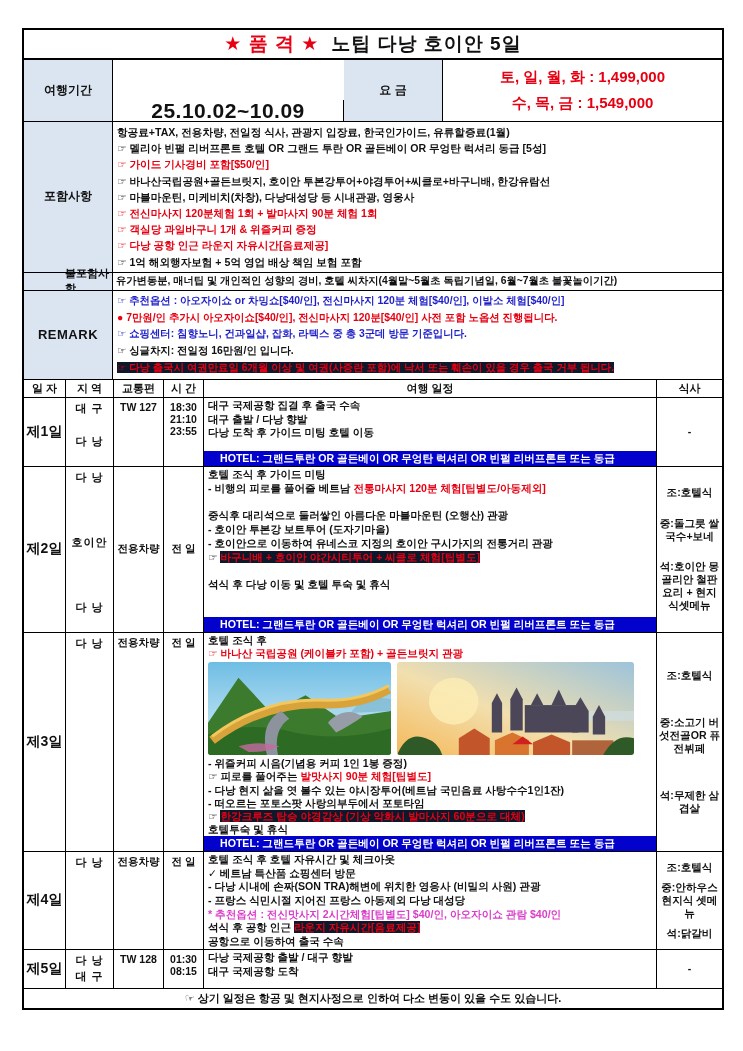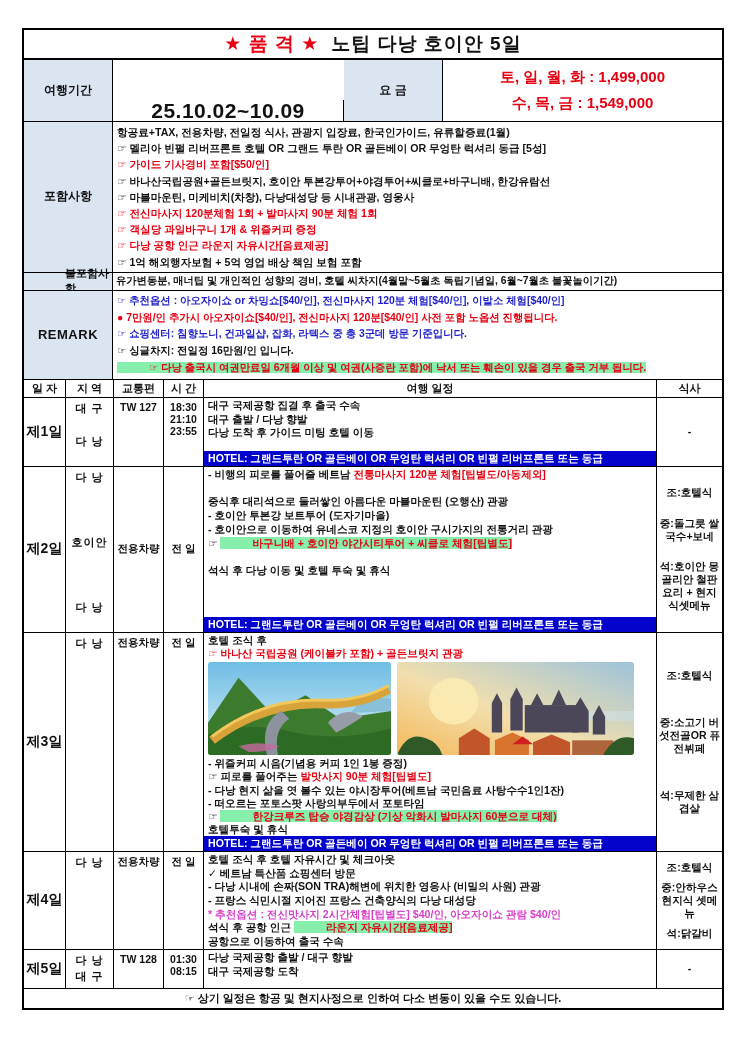--- a/index.html
+++ b/index.html
@@ -34,34 +34,34 @@
   .exclusions-row{height:17px;}
   .exclusions-row .label-cell{font-size:11px;padding-left:41px;}
   .exclusions-text{font-size:10.3px;display:flex;align-items:center;white-space:nowrap;padding:0 3px;}
   .remark-label{font-size:13px;letter-spacing:.5px;}
 
   
   .c-k{color:#111;}
   .c-r{color:#e60012;}
   .c-b{color:#1f1fc8;}
   .c-m{color:#d93ec8;}
-  .hl{background:#86efac;padding-left:32px;}
+  .hl{background:#0f172a;}
 
   
   .sched-header,.day-row{display:grid;grid-template-columns:42px 48px 50px 40px 1fr 65px;border-bottom:1px solid #000;}
   .sched-header{height:17px;font-size:11px;}
   .sched-header>div{border-right:1px solid #000;display:flex;align-items:center;justify-content:center;}
   .sched-header>div:last-child{border-right:none;}
   .day-row>.cell{overflow:hidden;}
   .c-day{display:flex;align-items:center;justify-content:center;font-size:14px;}
   .c-region{display:flex;flex-direction:column;align-items:center;padding-top:3px;font-size:11px;gap:3px;letter-spacing:1px;}
   .c-trans,.c-time{display:flex;flex-direction:column;align-items:center;padding-top:3px;font-size:10.5px;gap:0;}
   .c-itin{display:flex;flex-direction:column;font-size:10.6px;padding-top:1px;}
   .c-itin .seg-line{line-height:13.8px;padding-left:4px;}
-  .hotel-bar{margin-top:auto;background:#0202cc;color:#fff;font-size:10.6px;line-height:15px;padding-left:4px;white-space:nowrap;overflow:hidden;}
+  .hotel-bar{margin-top:auto;background:#0202cc;color:#fff;font-size:10.6px;line-height:15px;padding-left:16px;white-space:nowrap;overflow:hidden;}
   .c-meal{display:flex;flex-direction:column;align-items:center;justify-content:space-evenly;font-size:10.6px;line-height:13px;text-align:center;word-break:break-all;padding:2px 1px;}
 
   .d1{height:68px;}
   .d1 .c-region{gap:18px;}
   .d2{height:165px;}
   .d2 .c-region{gap:50px;}
   .d2 .c-trans,.d2 .c-time{justify-content:center;padding-top:0;}
   .d3{height:218px;}
   .d4{height:97px;}
   .d5{height:38px;}
@@ -168,20 +168,21 @@
           <div class="region">호이안</div>
           <div class="region">다 낭</div>
         </div>
         <div class="cell c-trans">
           <div>전용차량</div>
         </div>
         <div class="cell c-time">
           <div>전 일</div>
         </div>
         <div class="cell c-itin">
+          <div class="seg-line"><span class="c-k">호텔 조식 후 가이드 미팅</span></div>
           <div class="seg-line"><span class="c-k">- 비행의 피로를 풀어줄 베트남 </span><span class="c-r">전통마사지 120분 체험[팁별도/아동제외]</span></div>
           <div class="seg-line">&nbsp;</div>
           <div class="seg-line"><span class="c-k">중식후 대리석으로 둘러쌓인 아름다운 마블마운틴 (오행산) 관광</span></div>
           <div class="seg-line"><span class="c-k">- 호이안 투본강 보트투어 (도자기마을)</span></div>
           <div class="seg-line"><span class="c-k">- 호이안으로 이동하여 유네스코 지정의 호이안 구시가지의 전통거리 관광</span></div>
           <div class="seg-line"><span class="c-k">☞ </span><span class="c-r hl">바구니배 + 호이안 야간시티투어 + 씨클로 체험[팁별도]</span></div>
           <div class="seg-line">&nbsp;</div>
           <div class="seg-line"><span class="c-k">석식 후 다낭 이동 및 호텔 투숙 및 휴식</span></div>
           <div class="hotel-bar">HOTEL:   그랜드투란 OR 골든베이 OR 무엉탄 럭셔리 OR 빈펄 리버프론트 또는 동급</div>
         </div>
@@ -281,21 +282,21 @@
         <div class="cell c-trans">
           <div>전용차량</div>
         </div>
         <div class="cell c-time">
           <div>전 일</div>
         </div>
         <div class="cell c-itin">
           <div class="seg-line"><span class="c-k">호텔 조식 후 호텔 자유시간 및 체크아웃</span></div>
           <div class="seg-line"><span class="c-k">✓ 베트남 특산품 쇼핑센터 방문</span></div>
           <div class="seg-line"><span class="c-k">- 다낭 시내에 손짜(SON TRA)해변에 위치한 영응사 (비밀의 사원) 관광</span></div>
-          <div class="seg-line"><span class="c-k">- 프랑스 식민시절 지어진 프랑스 건축양식의 다낭 대성당</span></div>
+          <div class="seg-line"><span class="c-k">- 프랑스 식민시절 지어진 프랑스 아동제외 다낭 대성당</span></div>
           <div class="seg-line"><span class="c-m">* 추천옵션 : 전신맛사지 2시간체험[팁별도] $40/인, 아오자이쇼 관람 $40/인</span></div>
           <div class="seg-line"><span class="c-k">석식 후 공항 인근 </span><span class="c-r hl">라운지 자유시간[음료제공]</span></div>
           <div class="seg-line"><span class="c-k">공항으로 이동하여 출국 수속</span></div>
         </div>
         <div class="cell c-meal">
           <div class="meal">조:호텔식</div>
           <div class="meal">중:안하우스 현지식 셋메뉴</div>
           <div class="meal">석:닭갈비</div>
         </div>
       </div>

